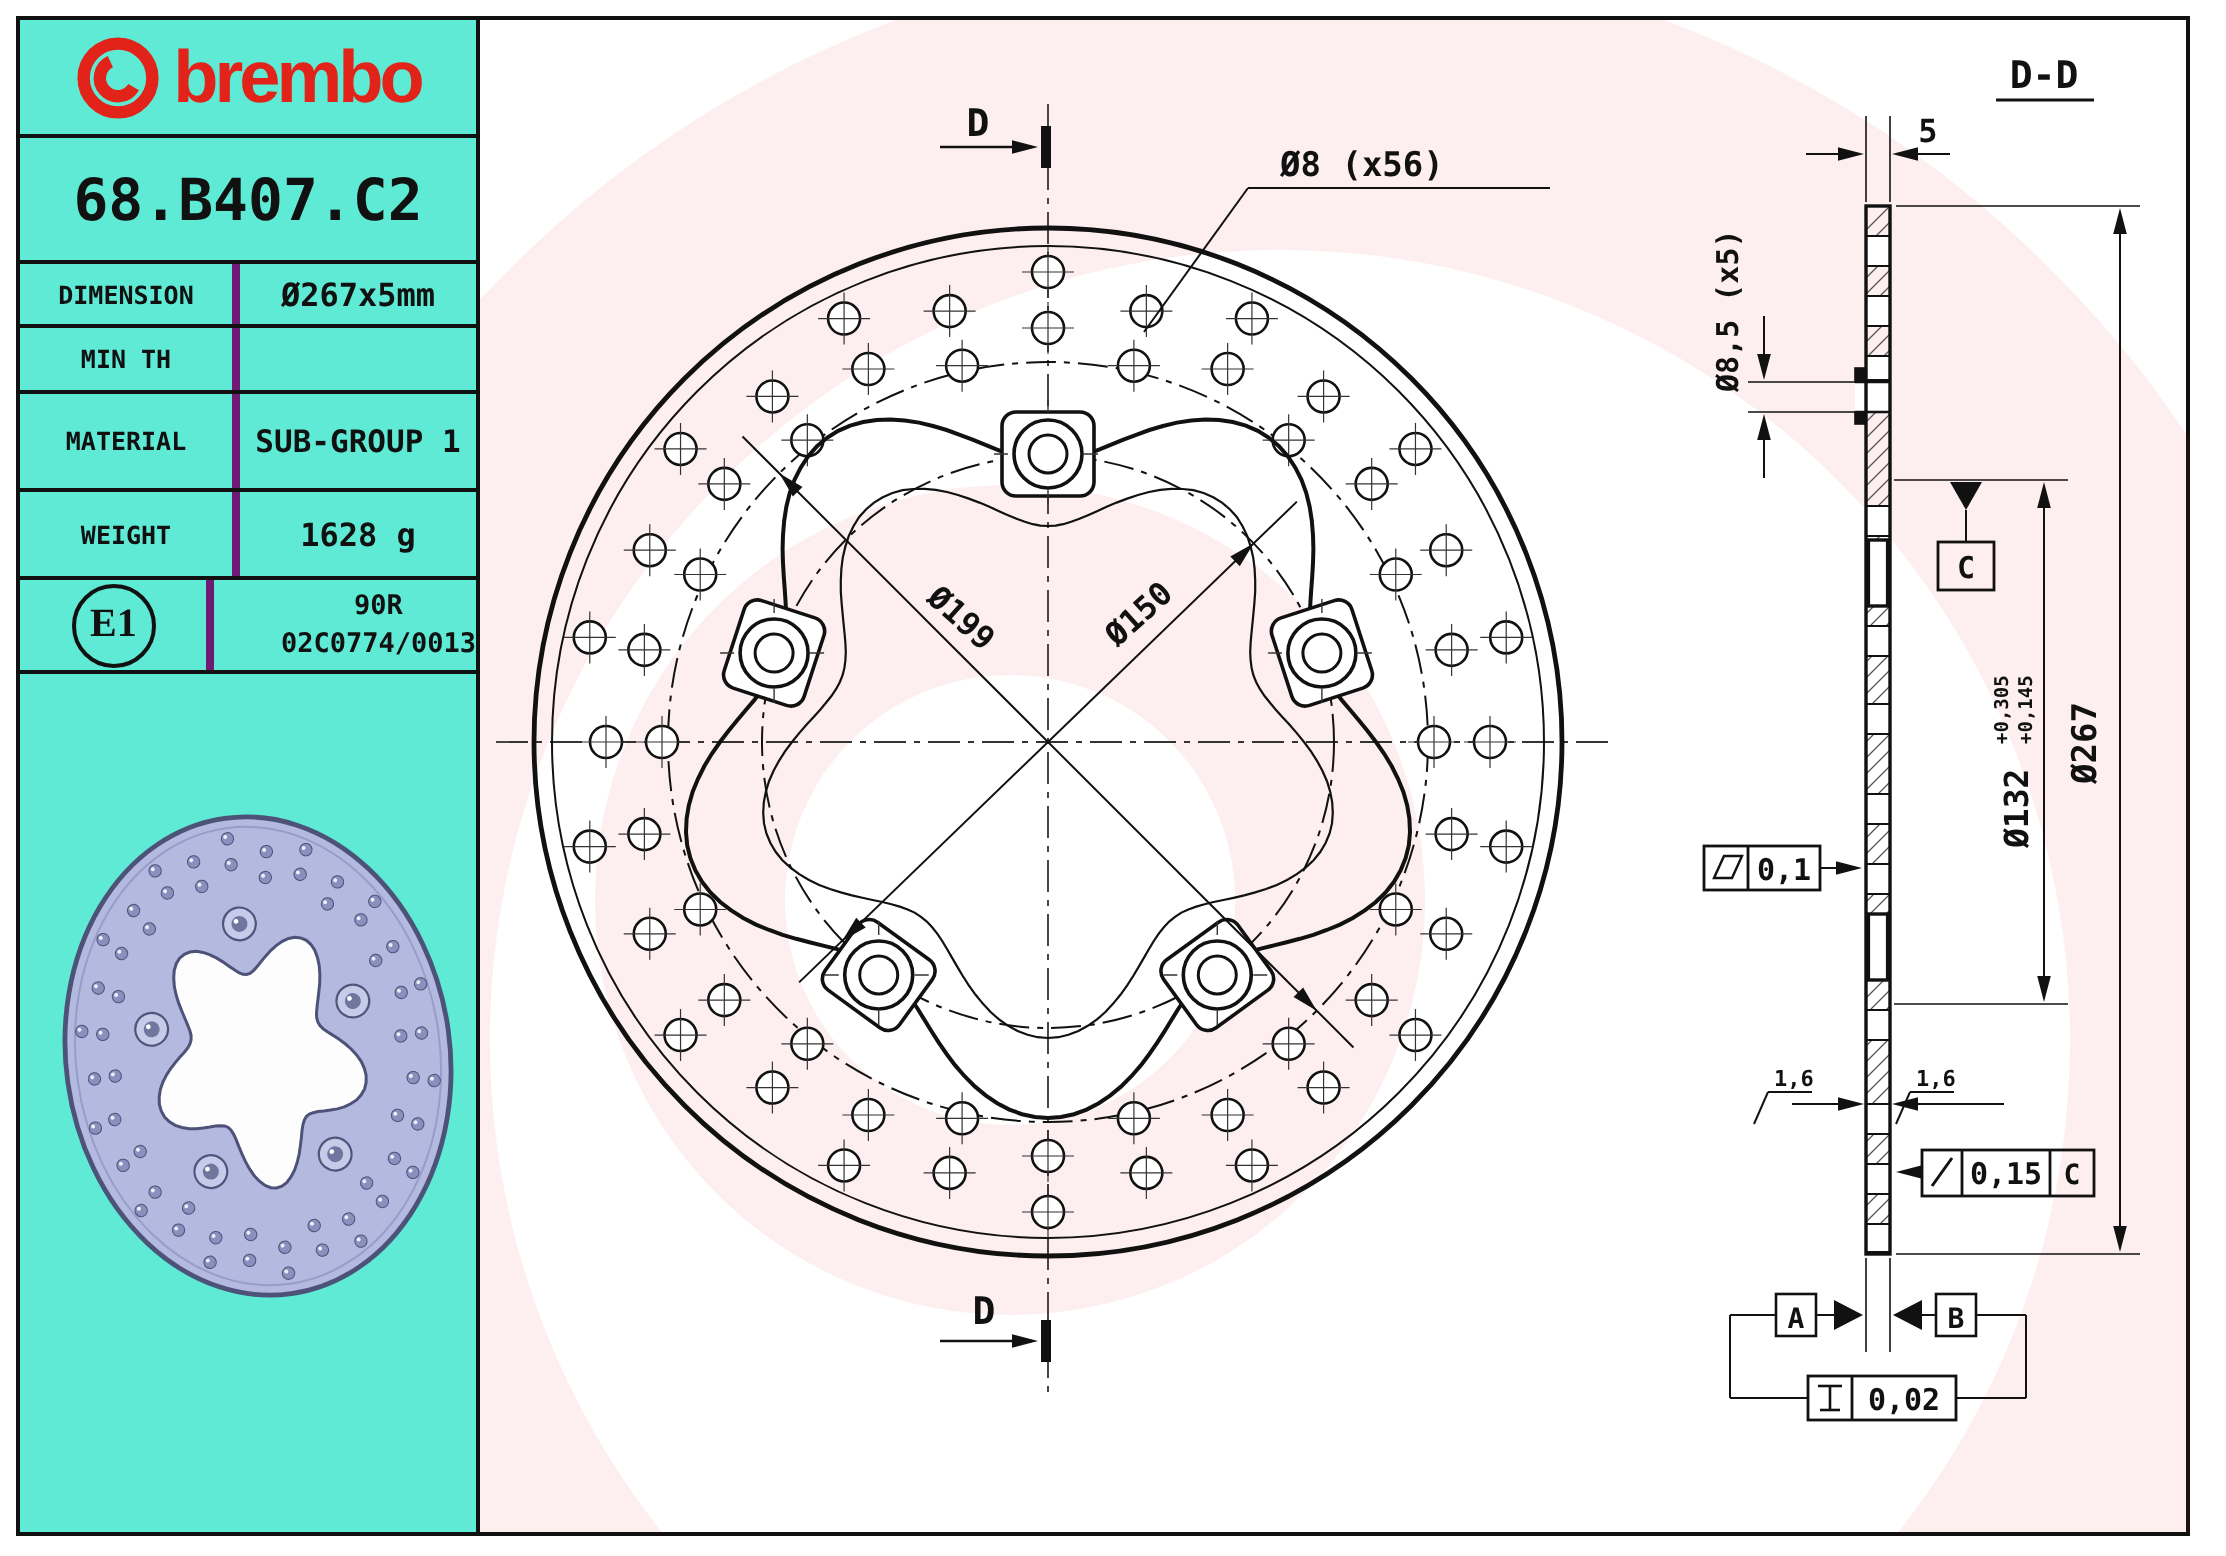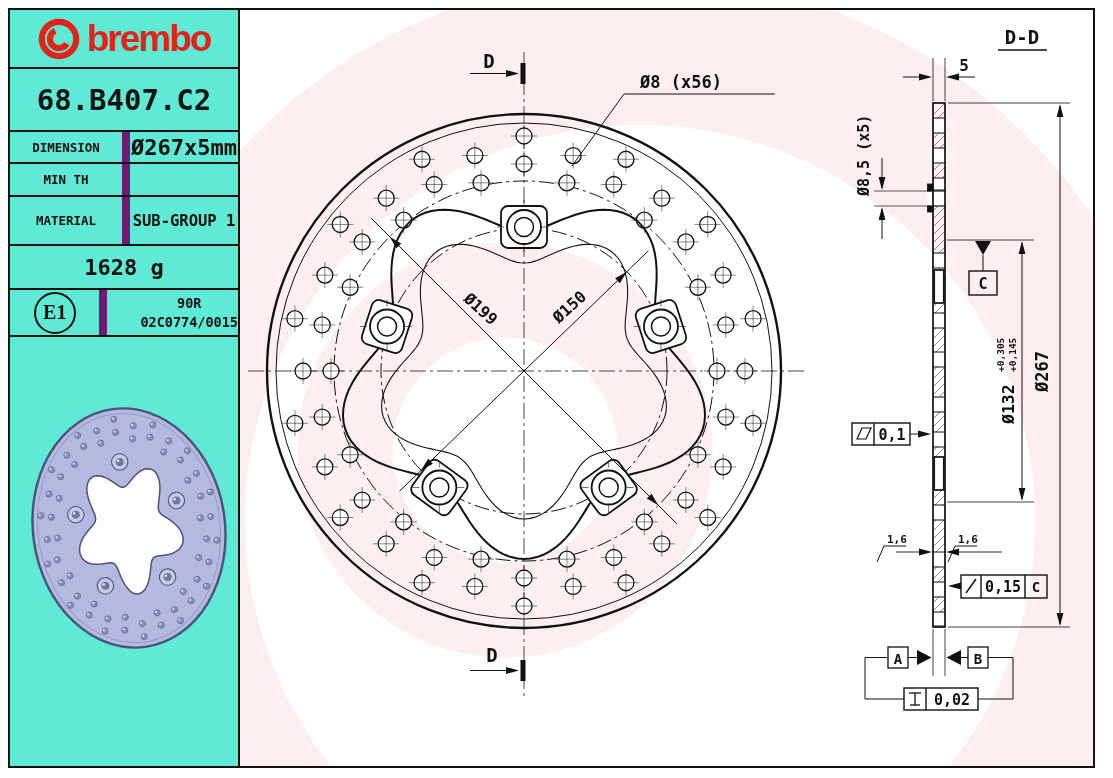--- a/index.html
+++ b/index.html
@@ -4,23 +4,23 @@
 <style>
   html,body{margin:0;padding:0;background:#fff;width:1113px;height:778px;overflow:hidden;
     font-family:"DejaVu Sans Mono","Liberation Mono",monospace;}
   .frame{position:absolute;left:8px;top:8px;width:1087px;height:760px;border:2px solid #111;box-sizing:border-box;background:#fff;}
   .left-panel{position:absolute;left:8px;top:8px;width:232px;height:760px;border:2px solid #111;border-right-width:2px;box-sizing:border-box;background:#5eead4;z-index:3;}
   .logo-box{height:57px;border-bottom:2px solid #111;display:flex;align-items:center;justify-content:center;gap:7px;}
   .wordmark{font-family:"Liberation Sans",sans-serif;font-weight:bold;font-size:37px;color:#e2231a;letter-spacing:-2px;line-height:1;}
   .part-box{height:61px;border-bottom:2px solid #111;display:flex;align-items:center;justify-content:center;
     font-size:29px;font-weight:bold;color:#111;letter-spacing:0px;}
   .spec-row{display:flex;border-bottom:2px solid #111;box-sizing:border-box;}
-  .spec-row .lbl{width:120px;border-right:8px solid #701a75;box-sizing:border-box;display:flex;align-items:center;justify-content:center;
+  .spec-row .lbl{width:110px;border-right:4px solid #701a75;box-sizing:border-box;display:flex;align-items:center;justify-content:center;
     font-size:12.5px;font-weight:bold;color:#111;text-align:center;}
-  .spec-row .val{flex:1;display:flex;align-items:center;justify-content:center;font-size:22px;font-weight:bold;color:#111;}
+  .spec-row .val{flex:1;display:flex;align-items:center;justify-content:center;font-size:16px;font-weight:bold;color:#111;}
   .val.mid{font-size:15.5px;}
   .val.small{flex-direction:column;font-size:13.5px;line-height:1.35;padding-left:33px;}
   .h32{height:32px}.h33{height:33px}.h49{height:49px}.h44{height:44px}.h47{height:47px}
   .e1{display:inline-flex;align-items:center;justify-content:center;width:42px;height:42px;border:2.5px solid #111;border-radius:50%;
     font-family:"Liberation Serif",serif;font-weight:bold;font-size:20px;color:#111;box-sizing:border-box;}
   #disc-svg{position:absolute;left:14px;top:378px;}
   #main-drawing{position:absolute;left:240px;top:10px;z-index:1;}
   .t{font-family:"DejaVu Sans Mono","Liberation Mono",monospace;font-weight:bold;fill:#111;}
 </style>
 </head>
@@ -44,29 +44,30 @@
     <div class="val">Ø267x5mm</div>
   </div>
   <div class="spec-row h33">
     <div class="lbl">MIN TH</div>
   </div>
   <div class="spec-row h49">
     <div class="lbl">MATERIAL</div>
     <div class="val mid">SUB-GROUP 1</div>
   </div>
   <div class="spec-row h44">
+    <div class="lbl">WEIGHT</div>
     <div class="val">1628 g</div>
   </div>
   <div class="spec-row h47">
     <div class="lbl">
       <span class="e1">E1</span>
     </div>
     <div class="val small">
       <div>90R</div>
-      <div>02C0774/0015</div>
+      <div>02C0774/0013</div>
     </div>
   </div>
   <svg id="disc-svg" width="210" height="280" viewBox="0 0 210 280">
     <g id="disc-geo" transform="rotate(-8 105 140)">
         <ellipse cx="105" cy="140" rx="96" ry="120" fill="#b4badf" stroke="#4d5278" stroke-width="2.4"></ellipse>
         <ellipse cx="105" cy="140" rx="91" ry="115" fill="none" stroke="#979dc9" stroke-width="1"></ellipse>
         <path d="M149.0 140.0L146.3 137.4L143.6 135.0L141.2 133.0L139.2 131.1L137.8 129.2L137.0 127.3L136.7 125.1L137.0 122.6L137.7 119.6L138.6 116.2L139.6 112.4L140.6 108.3L141.3 104.0L141.6 99.7L141.3 95.5L140.5 91.7L139.0 88.5L137.0 86.1L134.4 84.5L131.5 83.8L128.3 83.9L125.0 84.9L121.7 86.6L118.6 88.7L115.7 91.1L113.1 93.5L110.7 95.7L108.7 97.4L106.8 98.5L105.0 98.8L103.2 98.5L101.3 97.4L99.3 95.7L96.9 93.5L94.3 91.1L91.4 88.7L88.3 86.6L85.0 84.9L81.7 83.9L78.5 83.8L75.6 84.5L73.0 86.1L71.0 88.5L69.5 91.7L68.7 95.5L68.4 99.7L68.7 104.0L69.4 108.3L70.4 112.4L71.4 116.2L72.3 119.6L73.0 122.6L73.3 125.1L73.0 127.3L72.2 129.2L70.8 131.1L68.8 133.0L66.4 135.0L63.7 137.4L61.0 140.0L58.4 143.0L56.1 146.3L54.3 149.8L53.2 153.5L52.8 157.1L53.3 160.6L54.5 163.7L56.6 166.4L59.2 168.6L62.4 170.1L65.8 171.2L69.4 171.7L72.9 171.8L76.2 171.8L79.1 171.7L81.6 171.9L83.6 172.3L85.3 173.3L86.5 174.9L87.5 177.1L88.4 180.0L89.2 183.4L90.2 187.2L91.4 191.3L92.9 195.2L94.8 199.0L97.0 202.1L99.5 204.6L102.2 206.1L105.0 206.6L107.8 206.1L110.5 204.6L113.0 202.1L115.2 199.0L117.1 195.2L118.6 191.3L119.8 187.2L120.8 183.4L121.6 180.0L122.5 177.1L123.5 174.9L124.7 173.3L126.4 172.3L128.4 171.9L130.9 171.7L133.8 171.8L137.1 171.8L140.6 171.7L144.2 171.2L147.6 170.1L150.8 168.6L153.4 166.4L155.5 163.7L156.7 160.6L157.2 157.1L156.8 153.5L155.7 149.8L153.9 146.3L151.6 143.0L149.0 140.0Z" fill="#fdfdfd" stroke="#4d5278" stroke-width="1.5"></path>
         <circle cx="105" cy="30.319999999999993" r="3.1" fill="#8890bd" stroke="#4d5278" stroke-width="0.5"></circle>
         <circle cx="104" cy="29.319999999999993" r="1" fill="#eceef8"></circle>
         <circle cx="105" cy="43.39999999999999" r="3.1" fill="#8890bd" stroke="#4d5278" stroke-width="0.5"></circle>

